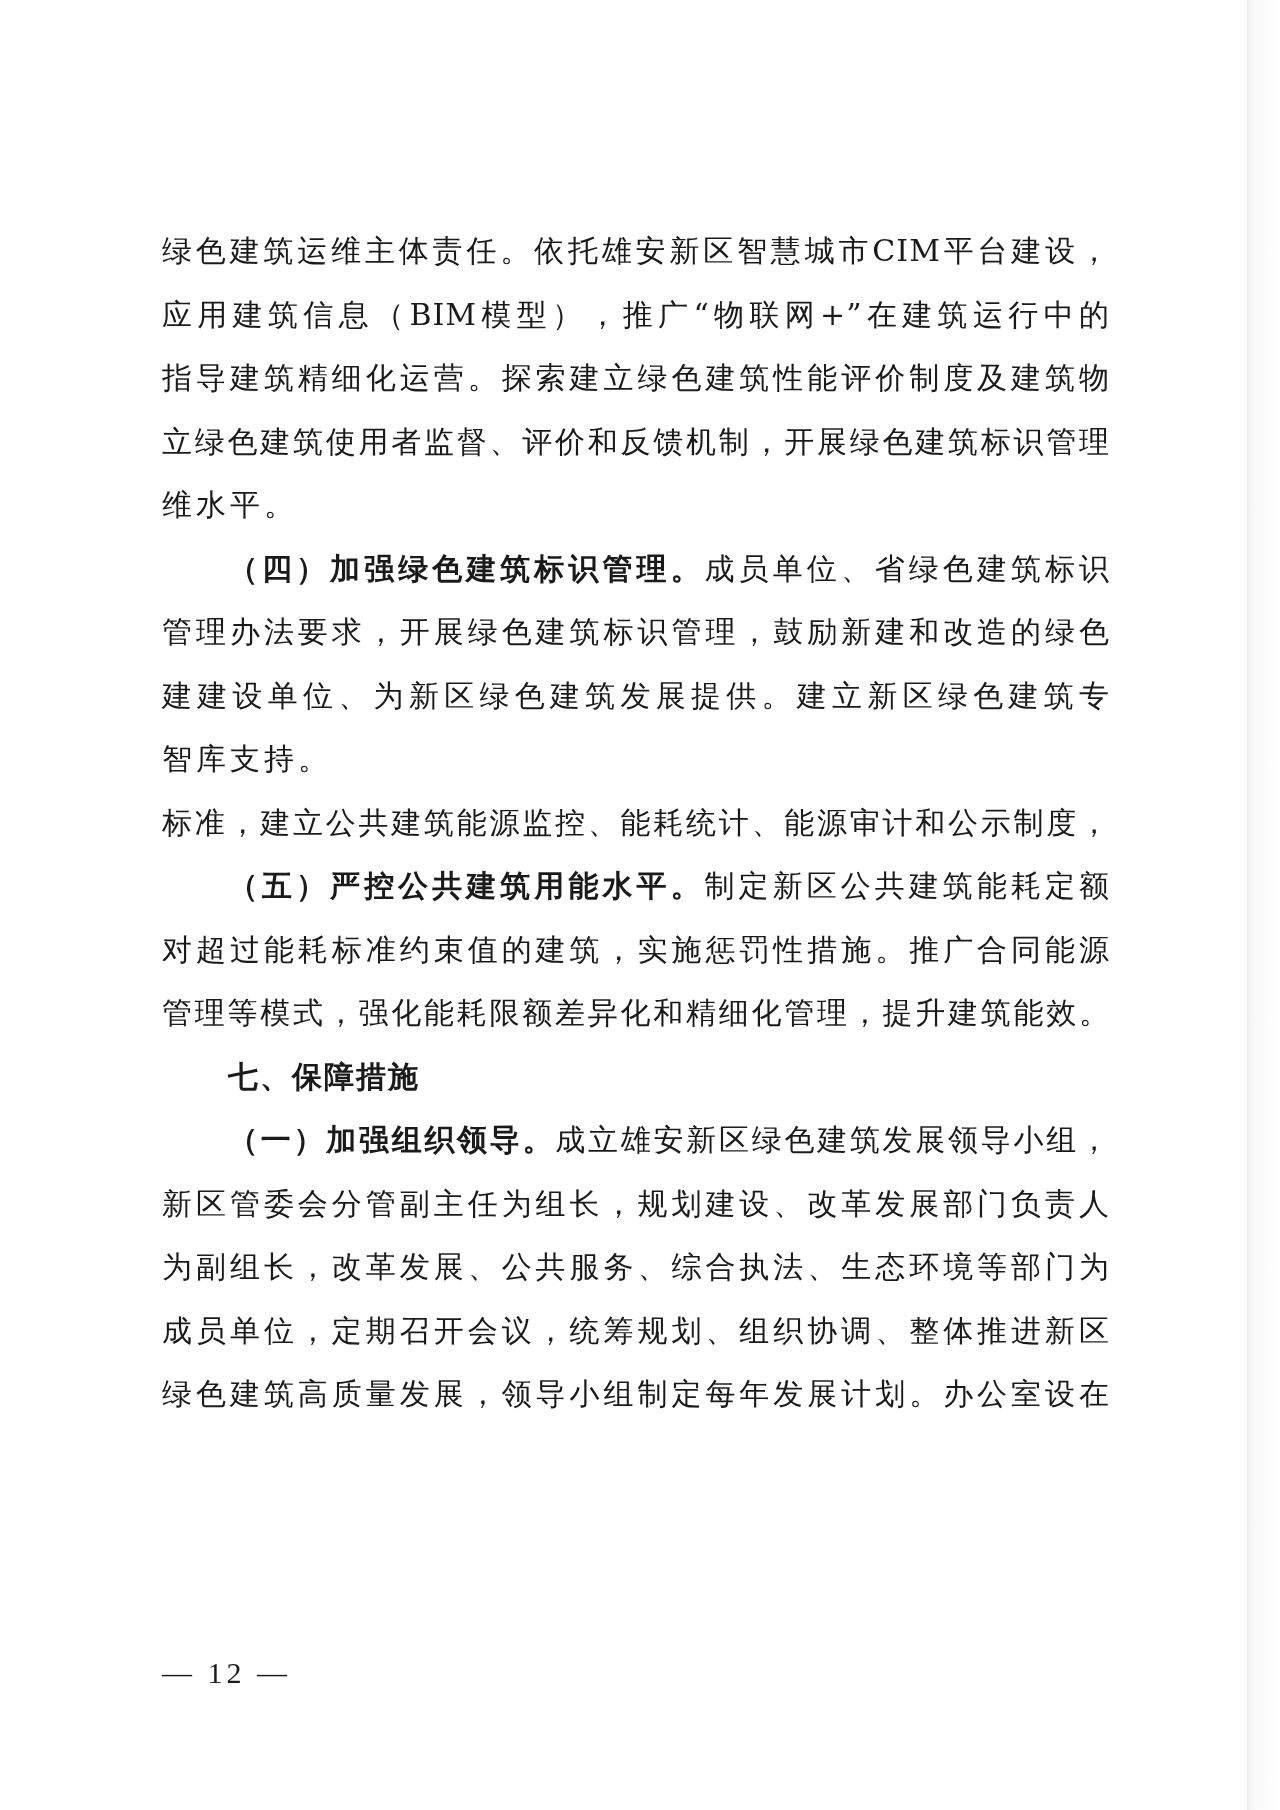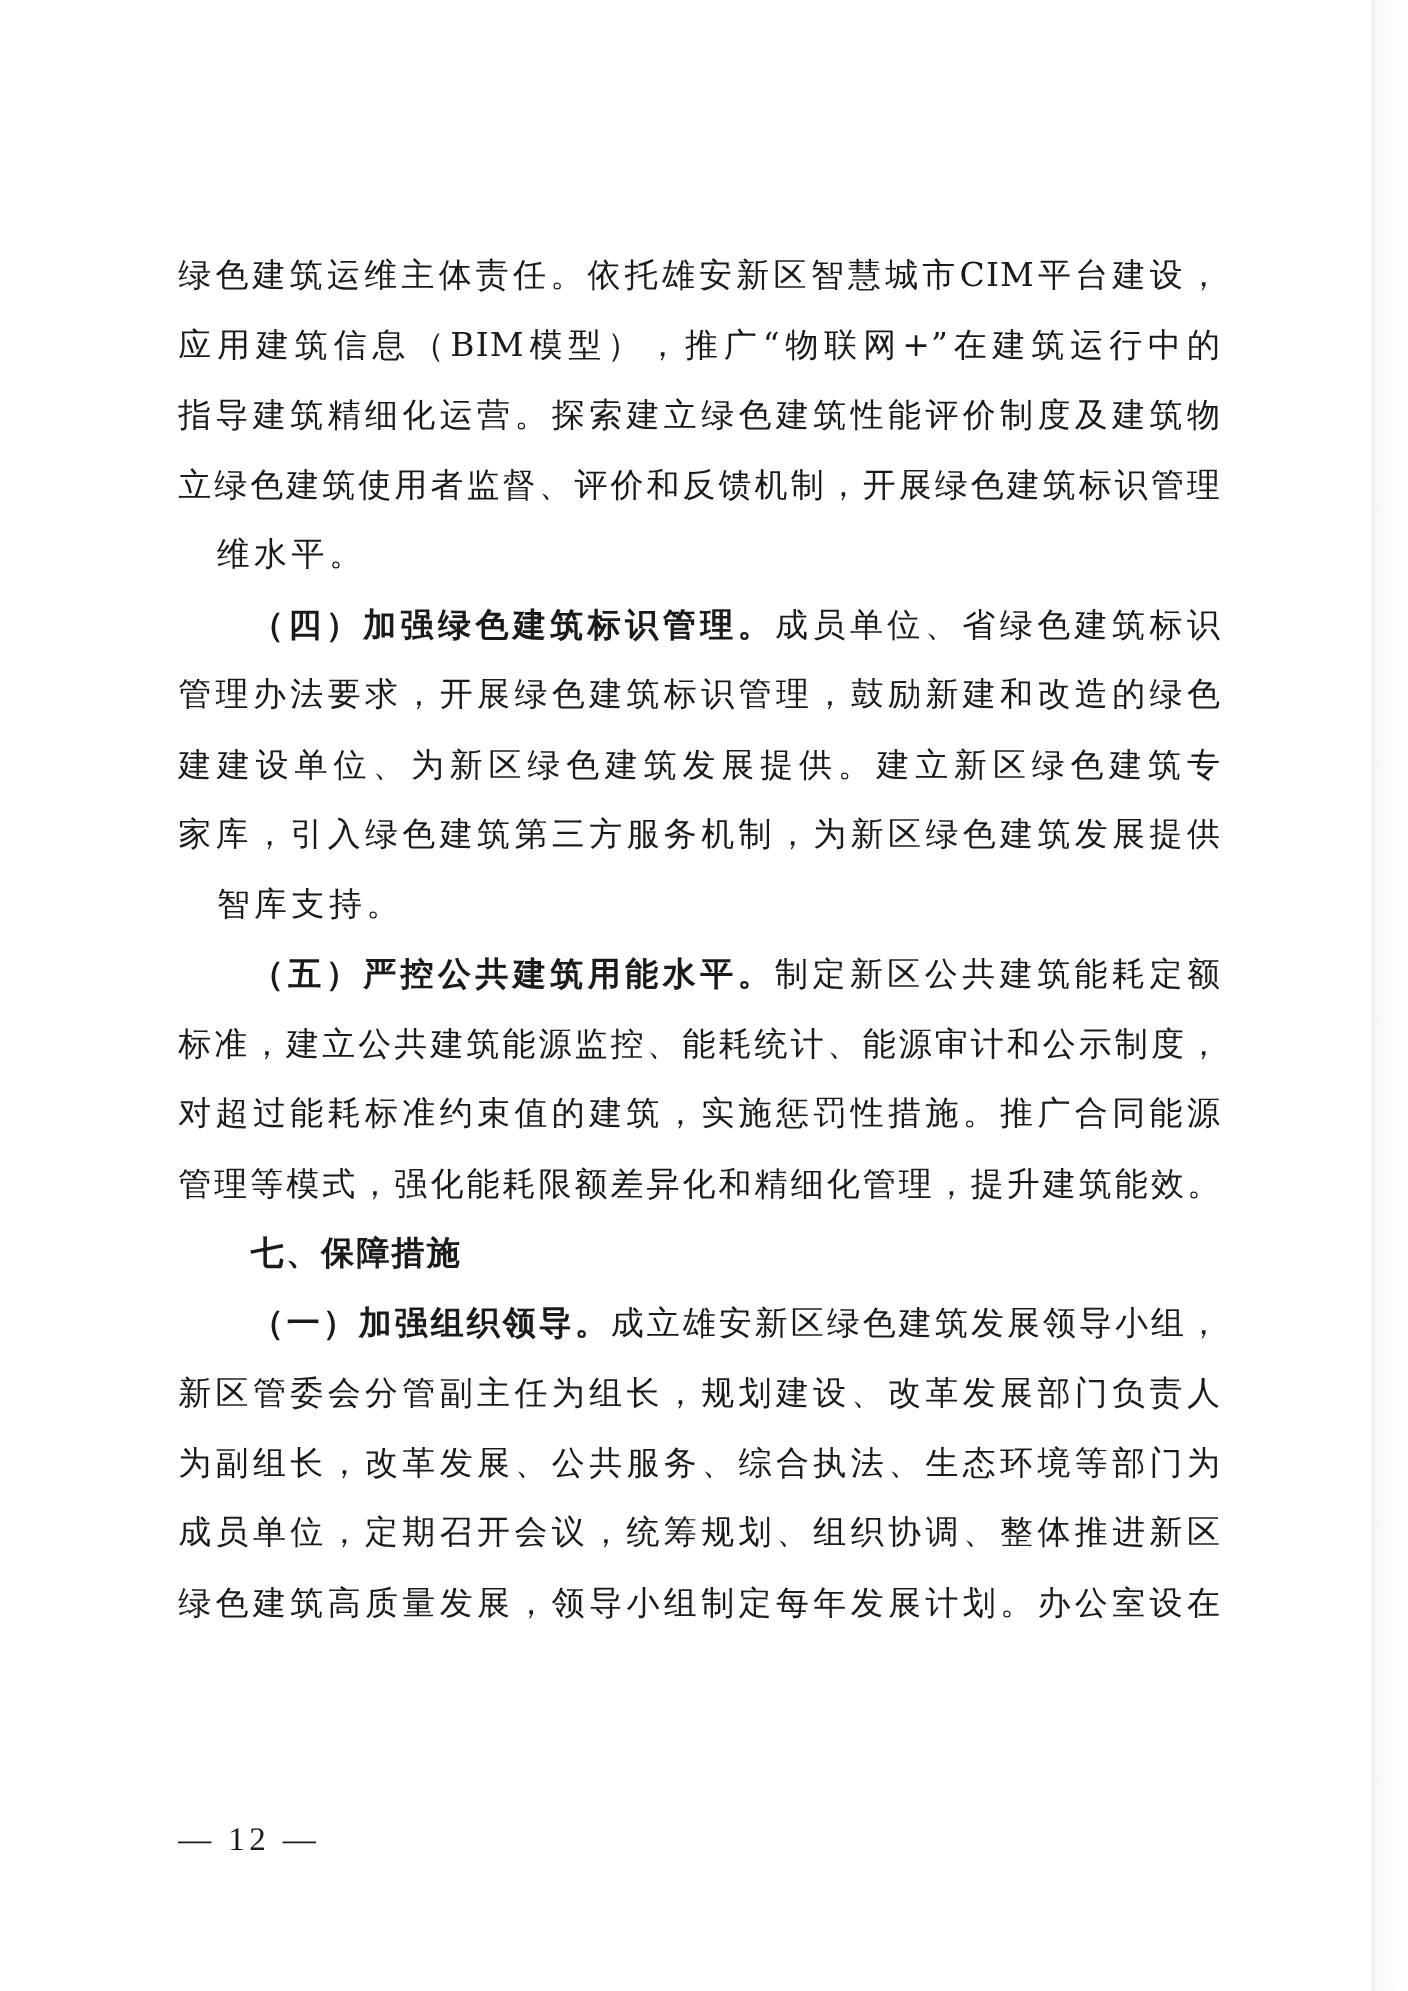--- a/index.html
+++ b/index.html
@@ -44,21 +44,20 @@
     white-space: nowrap;
     overflow: visible;
     text-align: justify;
     text-align-last: justify;
     letter-spacing: 1px;
   }
   .line.last {
     text-align: center;
     text-align-last: left;
     letter-spacing: 4px;
-    margin-left: 35px;
   }
   .line.indent {
     padding-left: 66px;
   }
   .line.heading {
     font-family: "DejaVu Sans", "Liberation Sans", sans-serif;
     font-weight: bold;
     font-size: 30px;
     text-align: left;
     text-align-last: left;
@@ -89,27 +88,26 @@
     <div class="line">应用建筑信息（BIM模型），推广“物联网+”在建筑运行中的</div>
     <div class="line">指导建筑精细化运营。探索建立绿色建筑性能评价制度及建筑物</div>
     <div class="line">立绿色建筑使用者监督、评价和反馈机制，开展绿色建筑标识管理</div>
     <div class="line last">维水平。</div>
 
     <div class="line indent">
       <span class="run-bold">（四）加强绿色建筑标识管理。</span><span>成员单位、省绿色建筑标识</span>
     </div>
     <div class="line">管理办法要求，开展绿色建筑标识管理，鼓励新建和改造的绿色</div>
     <div class="line">建建设单位、为新区绿色建筑发展提供。建立新区绿色建筑专</div>
-    <div class="line">家库，引入绿色建筑第三方服务机制，为新区绿色建筑发展提供</div>
     <div class="line last">智库支持。</div>
 
+    <div class="line">标准，建立公共建筑能源监控、能耗统计、能源审计和公示制度，</div>
     <div class="line indent">
       <span class="run-bold">（五）严控公共建筑用能水平。</span><span>制定新区公共建筑能耗定额</span>
     </div>
-    <div class="line">标准，建立公共建筑能源监控、能耗统计、能源审计和公示制度，</div>
     <div class="line">对超过能耗标准约束值的建筑，实施惩罚性措施。推广合同能源</div>
     <div class="line">管理等模式，强化能耗限额差异化和精细化管理，提升建筑能效。</div>
 
     <div class="line heading indent">七、保障措施</div>
 
     <div class="line indent">
       <span class="run-bold">（一）加强组织领导。</span><span>成立雄安新区绿色建筑发展领导小组，</span>
     </div>
     <div class="line">新区管委会分管副主任为组长，规划建设、改革发展部门负责人</div>
     <div class="line">为副组长，改革发展、公共服务、综合执法、生态环境等部门为</div>

